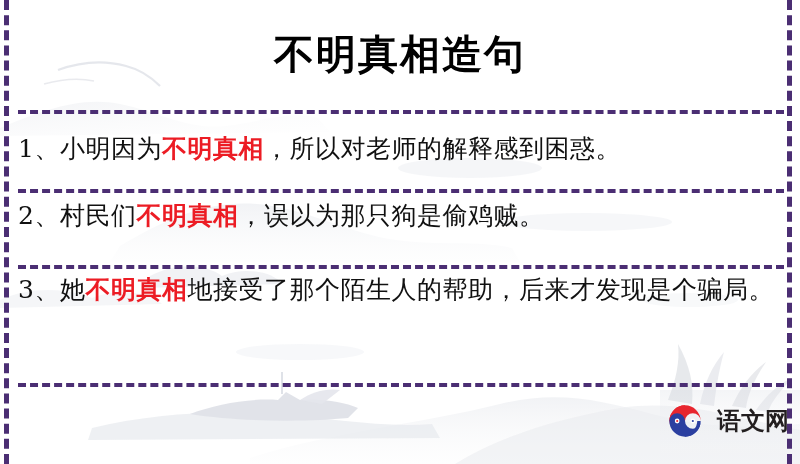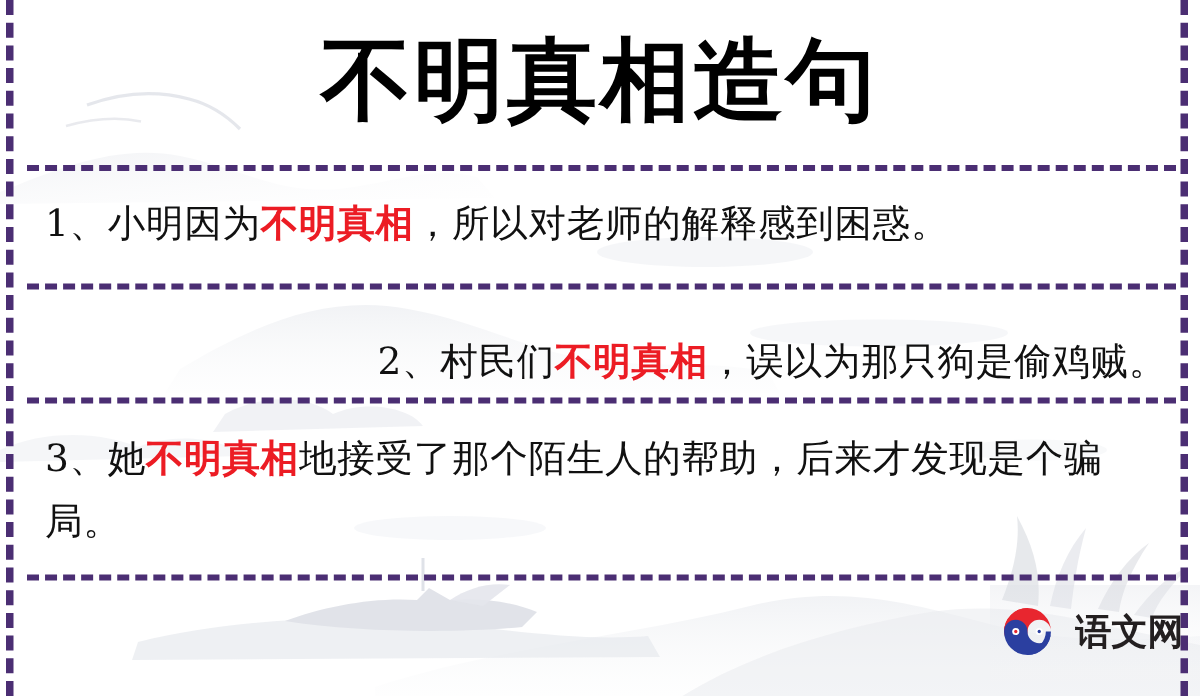--- a/index.html
+++ b/index.html
@@ -52,21 +52,21 @@
     top: 12px;
     height: 84px;
     display: flex;
     align-items: center;
     justify-content: center;
     z-index: 2;
   }
   .title {
     font-family: "DejaVu Serif", "Liberation Serif", serif;
     font-weight: bold;
-    font-size: 60px;
+    font-size: 40px;
     letter-spacing: 2px;
     color: #000000;
     line-height: 1;
     white-space: nowrap;
     text-align: right;
   }
 
   
   .hr-dash {
     position: absolute;
@@ -82,30 +82,29 @@
   .hr4 { top: 383px; }
 
   
   .row {
     position: absolute;
     left: 18px;
     width: 760px;
     z-index: 2;
   }
   .row1 { top: 128px; }
-  .row2 { top: 220px; text-align: right; }
-  .row3 { top: 285px; }
+  .row2 { top: 195px; }
+  .row3 { top: 269px; }
 
   .sentence {
     font-family: "DejaVu Serif", "Liberation Serif", serif;
     font-size: 25px;
     line-height: 42px;
     color: #111111;
     letter-spacing: 0.5px;
-    margin-left: 12px;
   }
   .hl {
     color: #ec1c24;
     font-weight: bold;
   }
 
   
   .logo {
     position: absolute;
     left: 668px;

